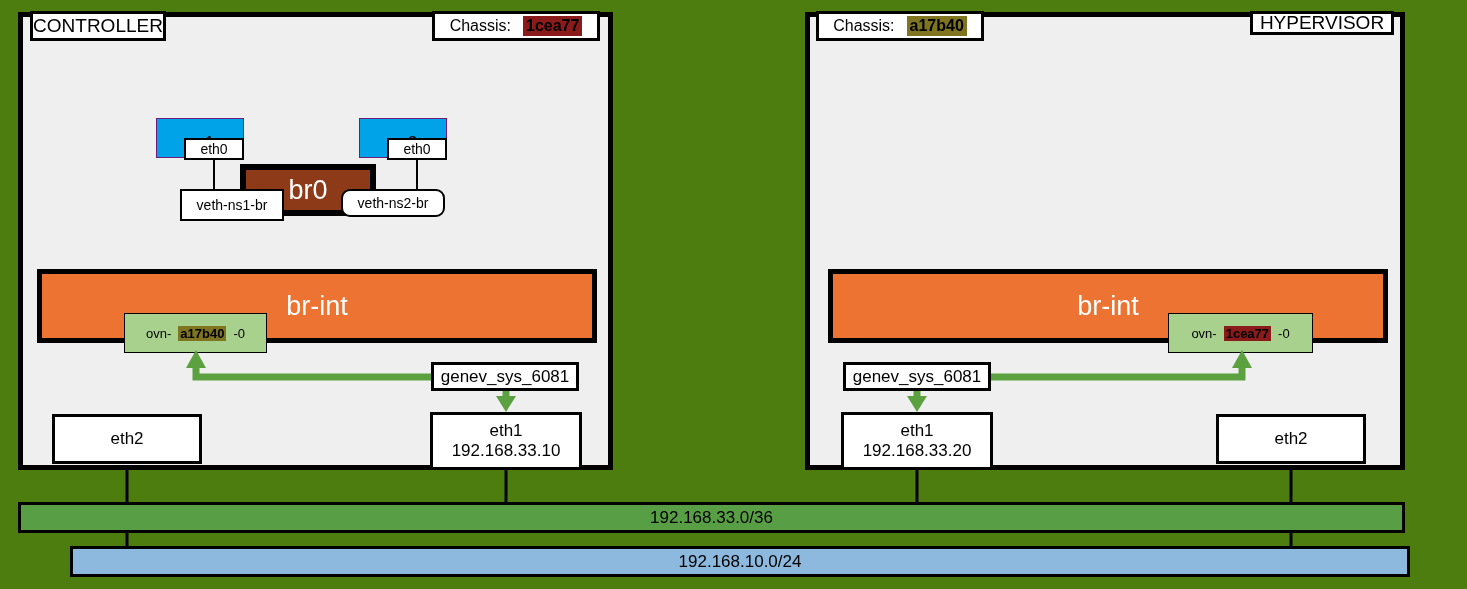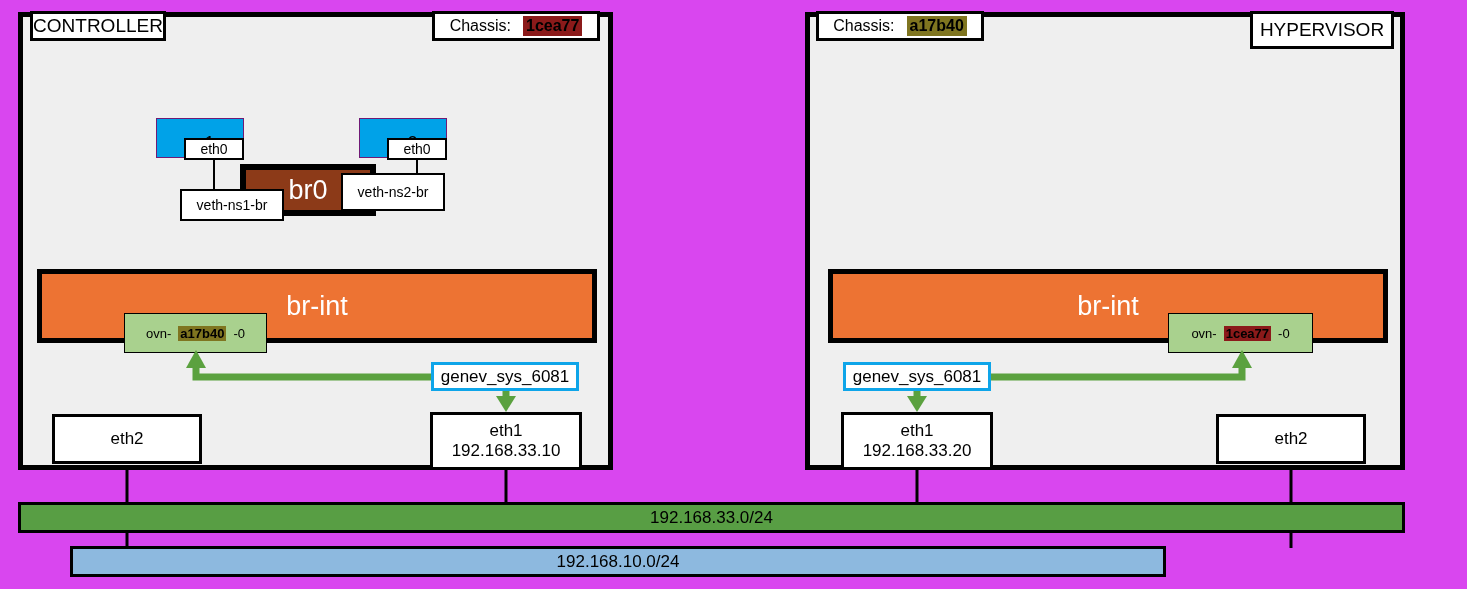--- a/index.html
+++ b/index.html
@@ -8,21 +8,21 @@
     padding: 0;
     background: #ffffff;
   }
   body {
     font-family: "Liberation Sans", sans-serif;
   }
   #canvas {
     position: relative;
     width: 1467px;
     height: 589px;
-    background: #d946ef;
+    background: #4d7c0f;
     overflow: hidden;
   }
 
   
   .abs { position: absolute; box-sizing: border-box; }
 
   .host-box {
     border: 5px solid #000000;
     background: #efefef;
   }
@@ -117,21 +117,21 @@
     align-items: center;
     justify-content: center;
     font-size: 17px;
     color: #000000;
     line-height: 1.15;
     white-space: nowrap;
   }
 
   .genev-box {
     background: #ffffff;
-    border: 3px solid #0ea5e9;
+    border: 3px solid #000000;
     display: flex;
     align-items: center;
     justify-content: center;
     font-size: 17px;
     color: #000000;
     white-space: nowrap;
   }
 
   .net-bar {
     border: 3px solid #000000;
@@ -186,21 +186,21 @@
   <div class="abs wire" style="left:213px; top:160px; width:2px; height:31px;"></div>
   <div class="abs wire" style="left:416px; top:160px; width:2px; height:31px;"></div>
 
   <div class="abs br0-box" style="left:240px; top:164px; width:136px; height:52px; background:#8c3a18;">
     <span>br0</span>
   </div>
 
   <div class="abs iface-box" style="left:180px; top:189px; width:104px; height:32px;">
     <span>veth-ns1-br</span>
   </div>
-  <div class="abs iface-box" style="left:341px; top:173px; width:104px; height:38px;">
+  <div class="abs iface-box" style="left:341px; top:189px; width:104px; height:28px;border-radius:9px;">
     <span>veth-ns2-br</span>
   </div>
 
   <div class="abs brint-box" style="left:37px; top:269px; width:560px; height:74px; background:#ed7333;">
     <span>br-int</span>
   </div>
 
   <div class="abs ovn-port" style="left:124px; top:313px; width:143px; height:40px; background:#a9d18e;">
     <span>ovn-</span>
       <span class="ovn-hl" style="background:#7f7520;">a17b40</span>
@@ -219,21 +219,21 @@
     <span>192.168.33.10</span>
   </div>
 
   <div class="abs host-box" style="left:805px; top:12px; width:600px; height:458px;"></div>
 
   <div class="abs chassis-box" style="left:816px; top:11px; width:168px; height:30px;">
     <span>Chassis:</span>
     <span class="chassis-id" style="background:#7f7520;">a17b40</span>
   </div>
 
-  <div class="abs label-box" style="left:1250px; top:11px; width:144px; height:38px;">
+  <div class="abs label-box" style="left:1250px; top:11px; width:144px; height:24px;">
     <span>HYPERVISOR</span>
   </div>
 
   <div class="abs brint-box" style="left:828px; top:269px; width:560px; height:74px; background:#ed7333;">
     <span>br-int</span>
   </div>
 
   <div class="abs ovn-port" style="left:1168px; top:313px; width:145px; height:40px; background:#a9d18e;">
     <span>ovn-</span>
       <span class="ovn-hl" style="background:#8b1a1a;">1cea77</span>
@@ -246,23 +246,23 @@
 
   <div class="abs eth-box" style="left:841px; top:412px; width:152px; height:58px;">
     <span>eth1</span>
     <span>192.168.33.20</span>
   </div>
   <div class="abs eth-box" style="left:1216px; top:414px; width:150px; height:50px;">
     <span>eth2</span>
   </div>
 
   <div class="abs net-bar" style="left:18px; top:502px; width:1387px; height:31px; background:#589e44;">
-    <span>192.168.33.0/24</span>
-  </div>
-  <div class="abs net-bar" style="left:70px; top:546px; width:1096px; height:31px; background:#8db9df;">
+    <span>192.168.33.0/36</span>
+  </div>
+  <div class="abs net-bar" style="left:70px; top:546px; width:1340px; height:31px; background:#8db9df;">
     <span>192.168.10.0/24</span>
   </div>
 
   <svg class="overlay" viewBox="0 0 1467 589" xmlns="http://www.w3.org/2000/svg">
 
     <line x1="127" y1="466" x2="127" y2="503" stroke="#000000" stroke-width="3"></line>
     <line x1="127" y1="532" x2="127" y2="548" stroke="#000000" stroke-width="3"></line>
 
     <line x1="506" y1="470" x2="506" y2="503" stroke="#000000" stroke-width="3"></line>
 

